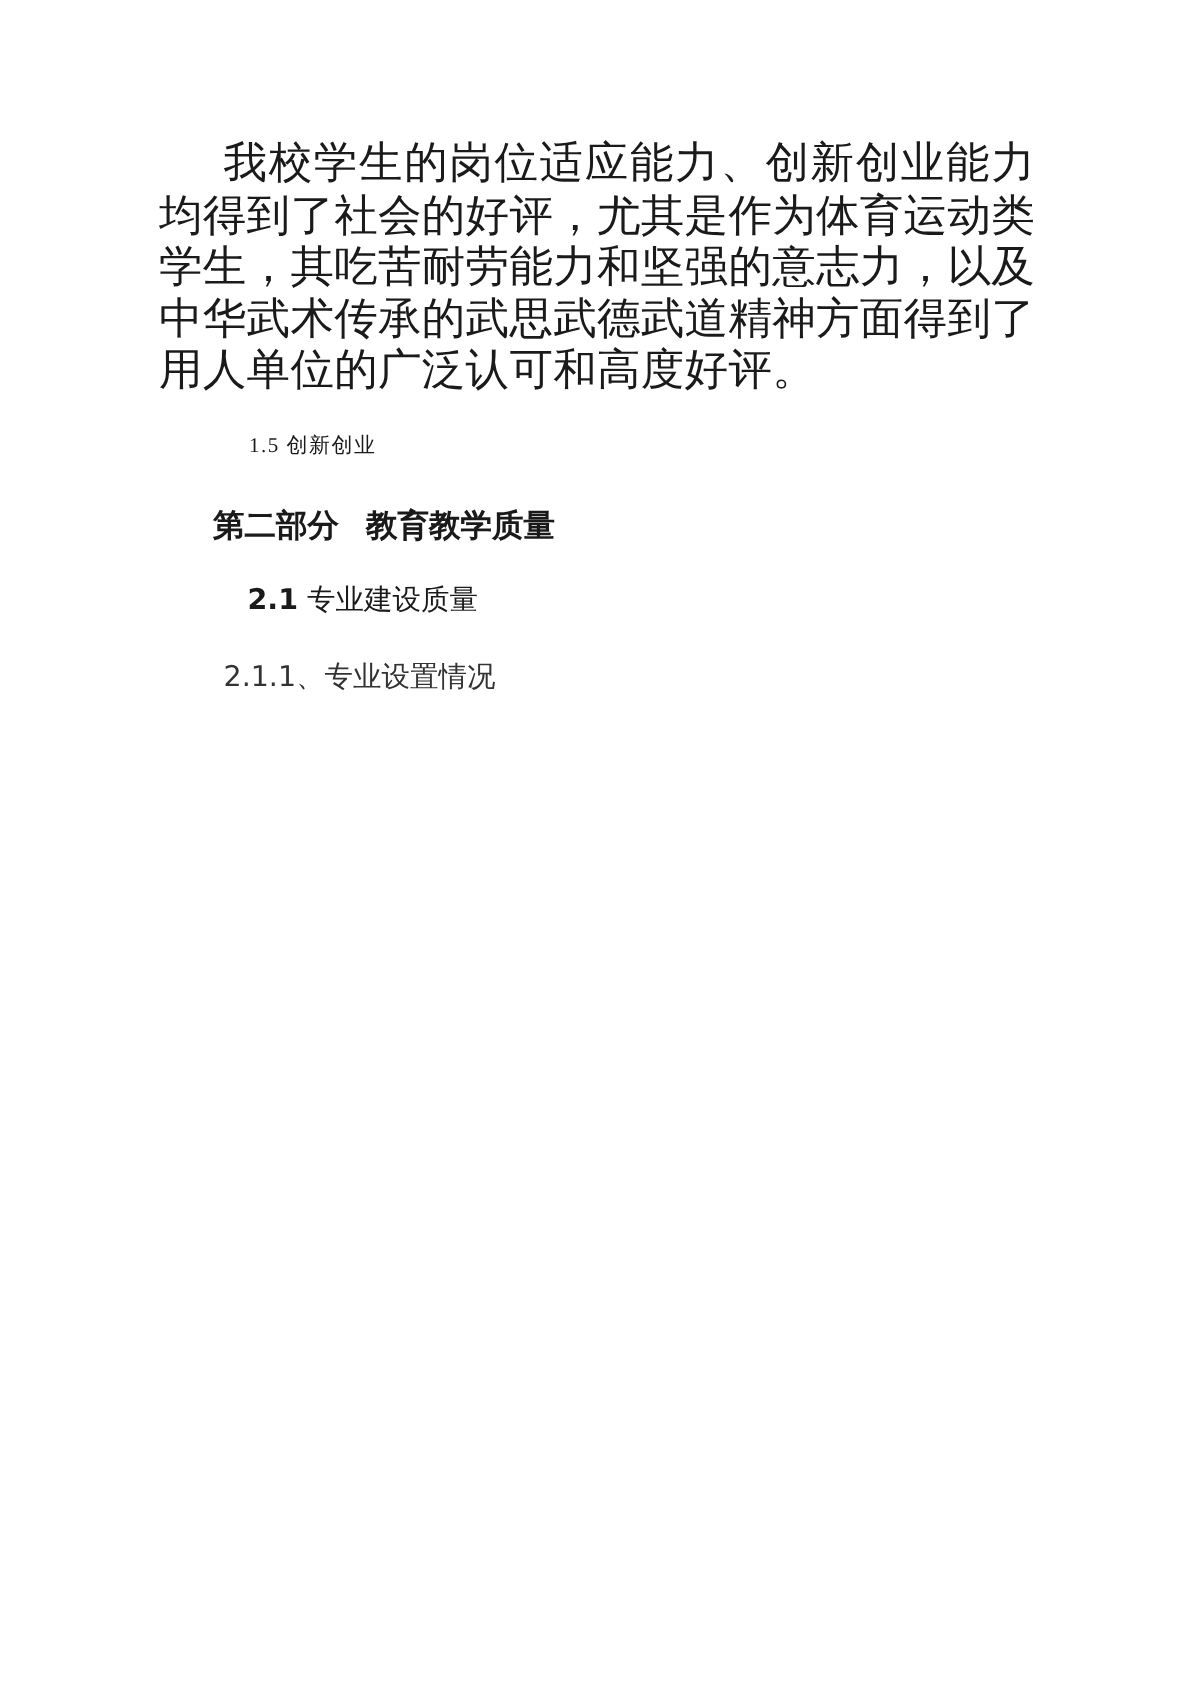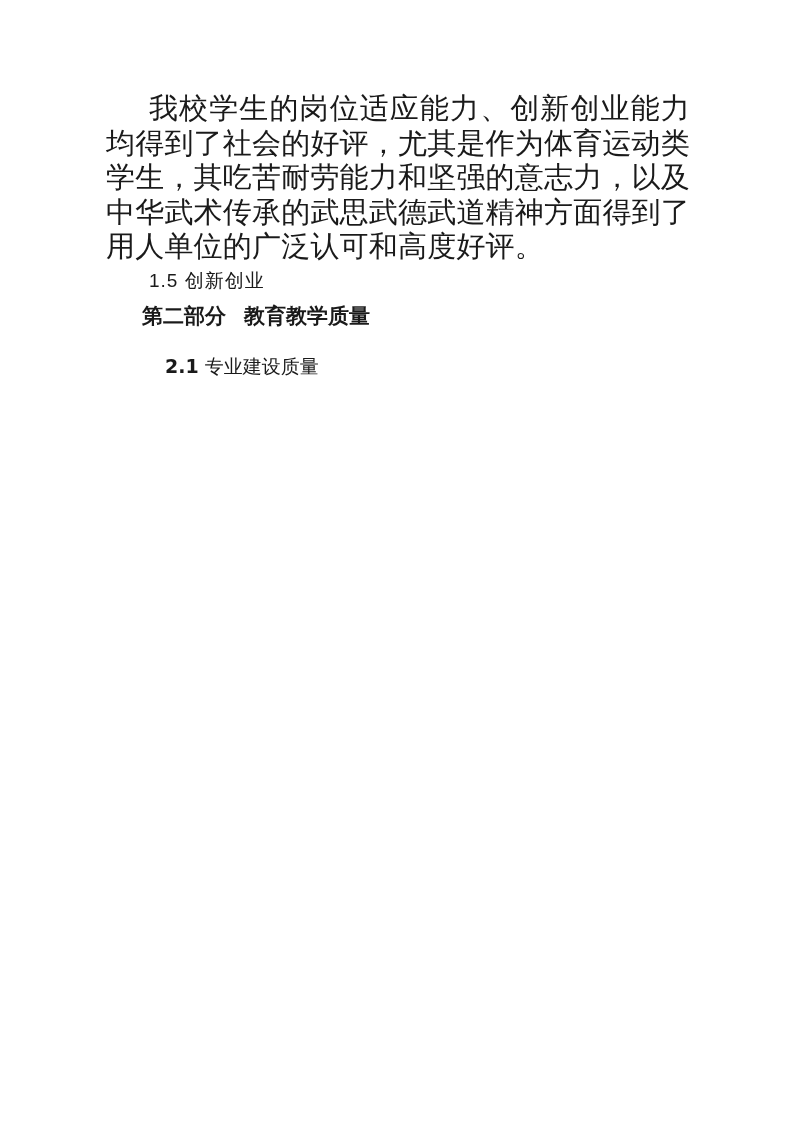--- a/index.html
+++ b/index.html
@@ -29,24 +29,24 @@
       text-justify: inter-character;
       letter-spacing: 0.2px;
     }
     .indent {
       text-indent: 43px;
     }
     .heading-indent {
       padding-left: 43px;
     }
     .sub-heading {
-      margin: 0;
-      font-size: 19px;
+      margin: 17px;
+      font-size: 14px;
       line-height: 34.6px;
-      font-family: Liberation Sans, sans-serif;
+      font-family: Liberation Serif, serif;
       letter-spacing: 1px;
     }
     .section-title {
       margin: 0;
       font-size: 21px;
       line-height: 34.6px;
       font-weight: bold;
       text-align: left;
       font-family: "DejaVu Sans", "Liberation Sans", sans-serif;
       padding-left: 36px;
@@ -90,15 +90,16 @@
 
 <div class="page">
   <p class="para indent">我校学生的岗位适应能力、创新创业能力均得到了社会的好评，尤其是作为体育运动类学生，其吃苦耐劳能力和坚强的意志力，以及中华武术传承的武思武德武道精神方面得到了用人单位的广泛认可和高度好评。</p>
   <p class="sub-heading heading-indent">1.5 创新创业</p>
   <p class="section-title">
     <span>第二部分</span><span class="gap"></span><span>教育教学质量</span>
   </p>
   <p class="h2">
     <span class="num">2.1</span>&nbsp;<span>专业建设质量</span>
   </p>
+  <p class="h3">2.1.1、专业设置情况</p>
 </div>
 
 <div class="footer">- 40 -</div>
 
 </body></html>

